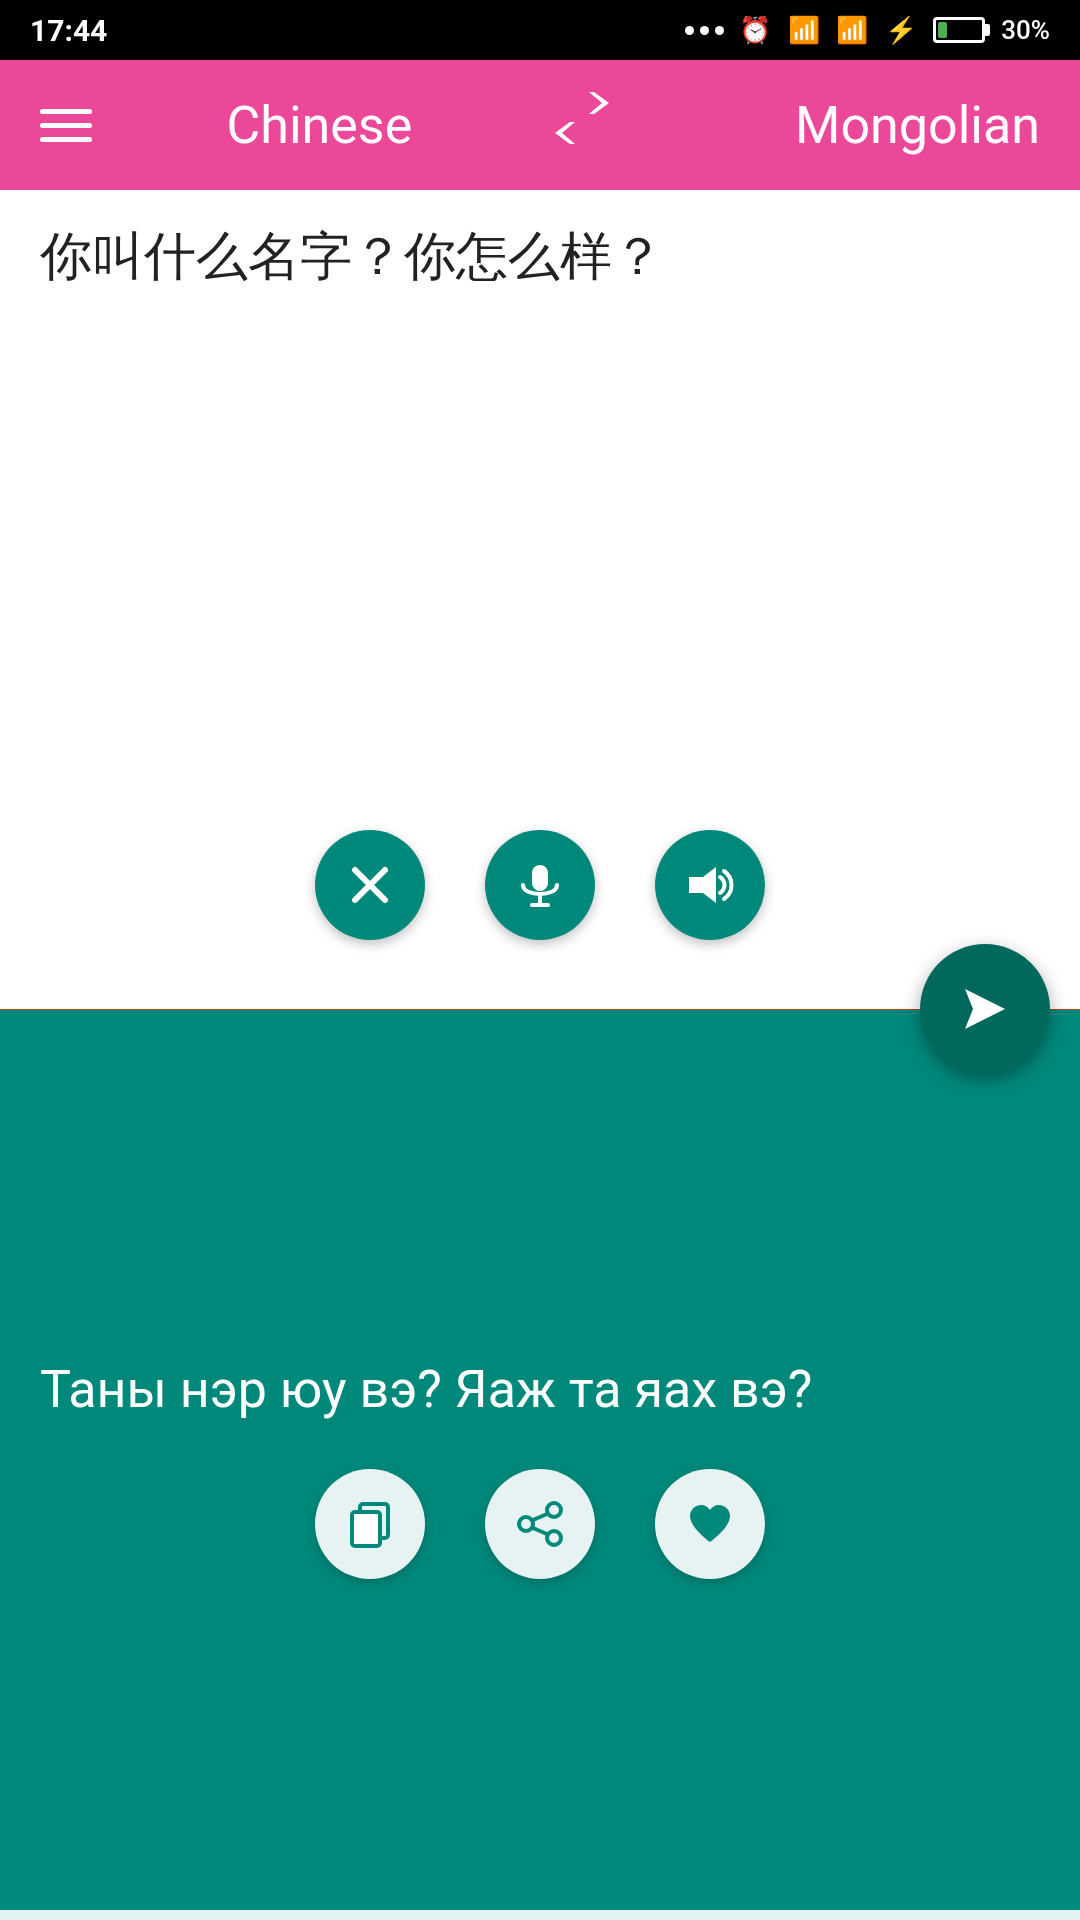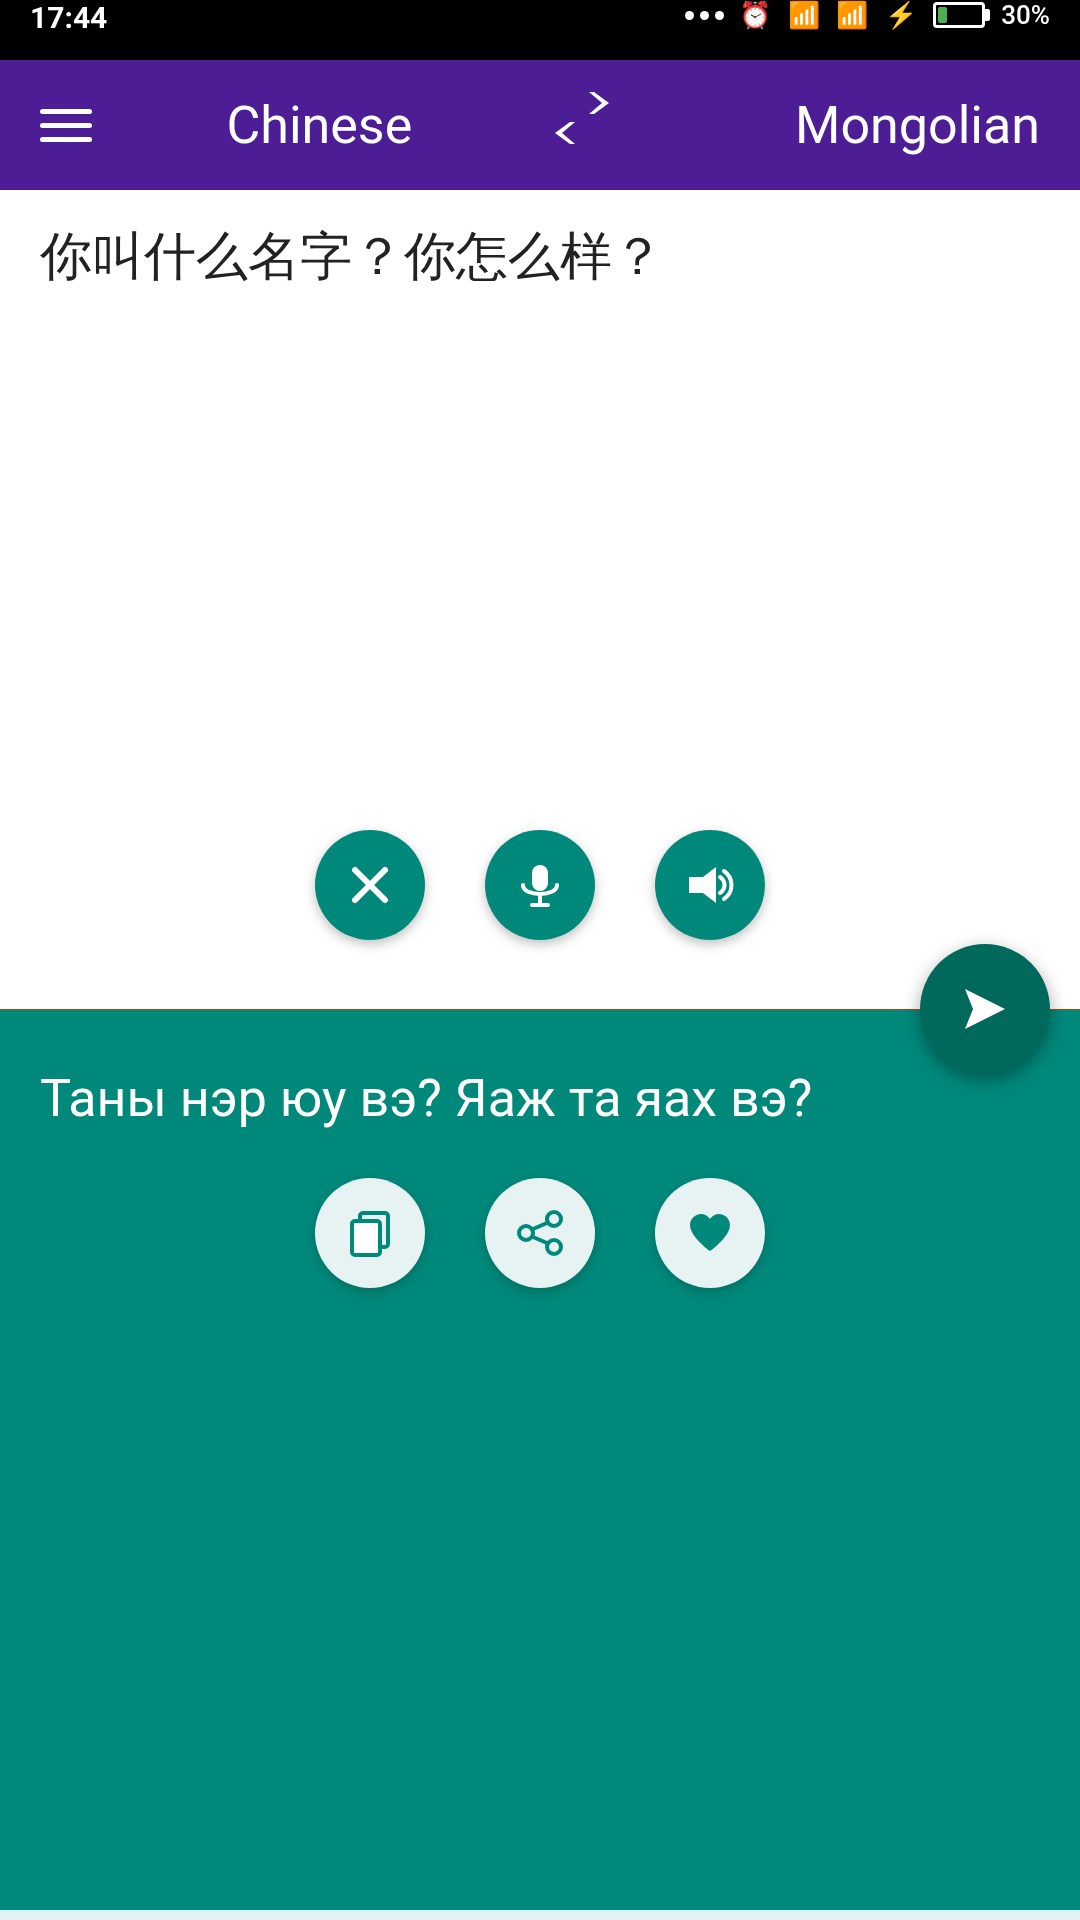--- a/index.html
+++ b/index.html
@@ -16,21 +16,21 @@
       background: #e0f2f1;
       overflow: hidden;
     }
 
     
     .status-bar {
       width: 100%;
       height: 60px;
       background: #000;
       display: flex;
-      align-items: flex-start;
+      align-items: center;
       justify-content: space-between;
       padding: 0 30px;
       color: #fff;
       font-size: 28px;
       font-weight: 500;
     }
 
     .status-bar-left {
       font-size: 30px;
       font-weight: bold;
@@ -69,21 +69,21 @@
       width: 20%;
       height: 100%;
       background: #4caf50;
       border-radius: 2px;
     }
 
     
     .toolbar {
       width: 100%;
       height: 130px;
-      background: #4c1d95;
+      background: #ec4899;
       display: flex;
       align-items: center;
       justify-content: space-between;
       padding: 16px 40px;
     }
 
     .toolbar-menu-icon {
       display: flex;
       flex-direction: column;
       gap: 9px;
@@ -189,21 +189,21 @@
     }
 
     
     .output-area {
       width: 100%;
       background: #00897b;
       flex: 1;
       padding: 50px 40px 40px 40px;
       display: flex;
       flex-direction: column;
-      justify-content: flex-start;
+      justify-content: center;
       min-height: 900px;
       position: relative;
     }
 
     .output-text {
       font-size: 52px;
       color: #fff;
       line-height: 1.5;
       font-weight: 400;
     }

